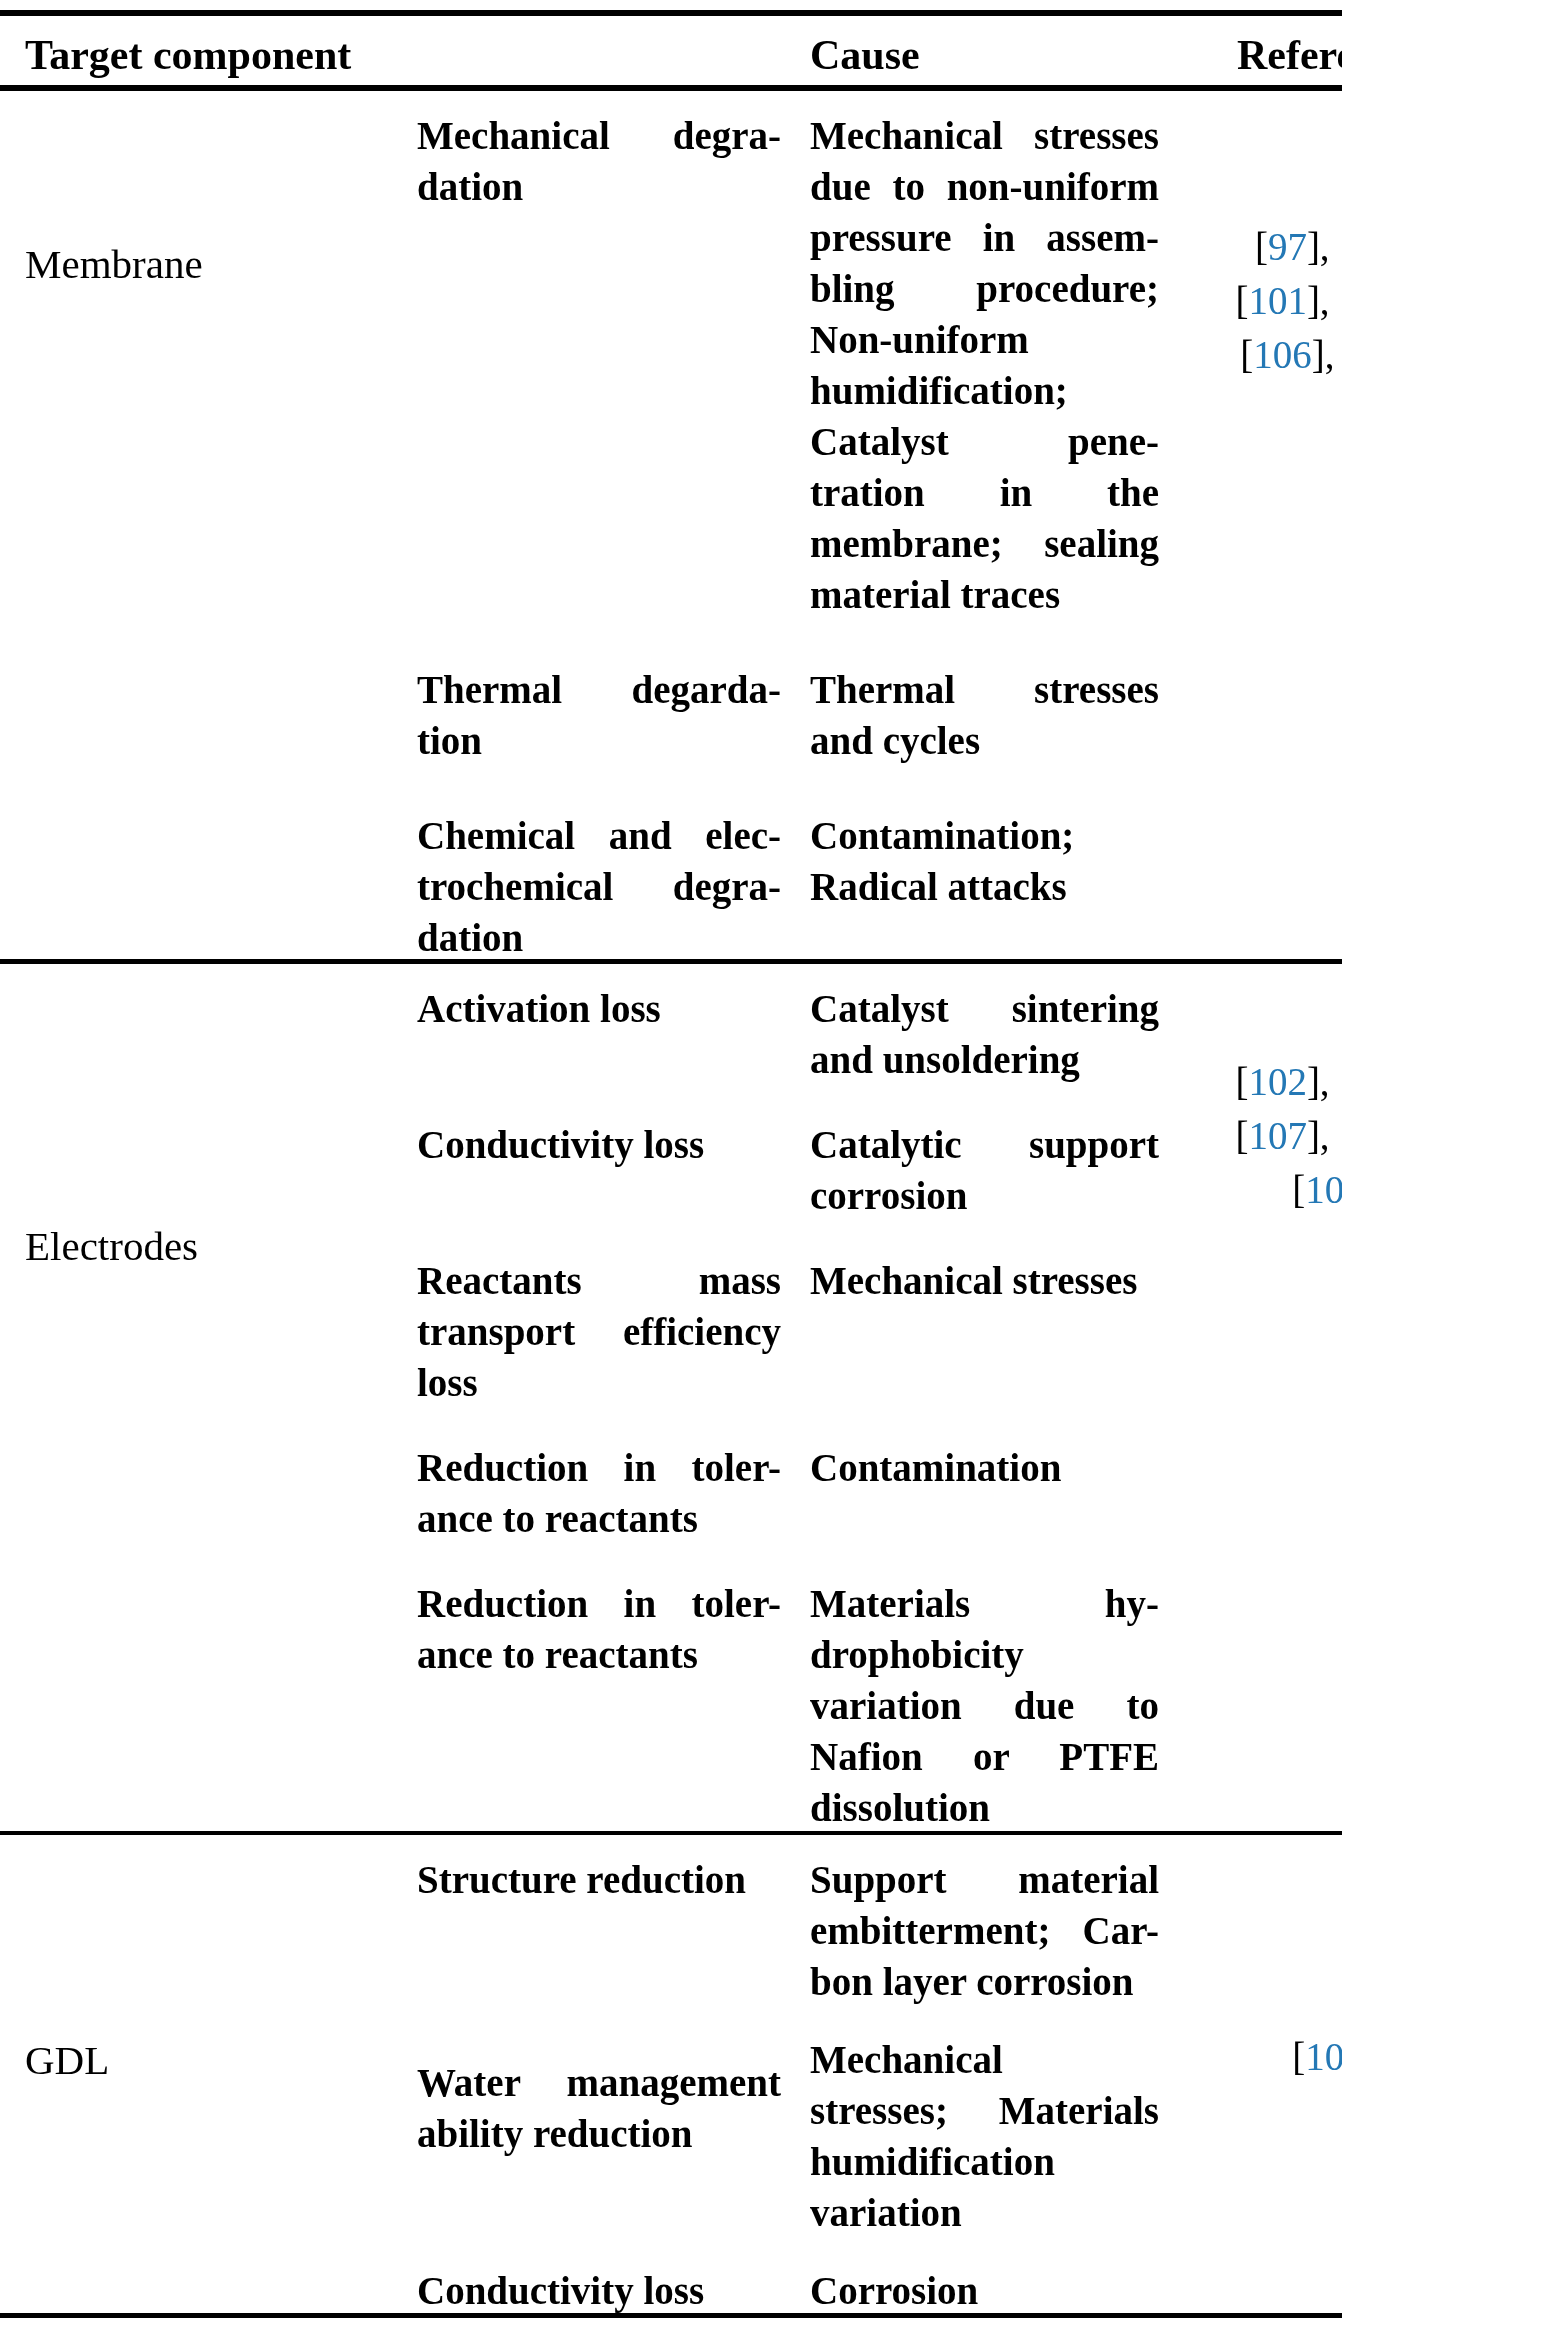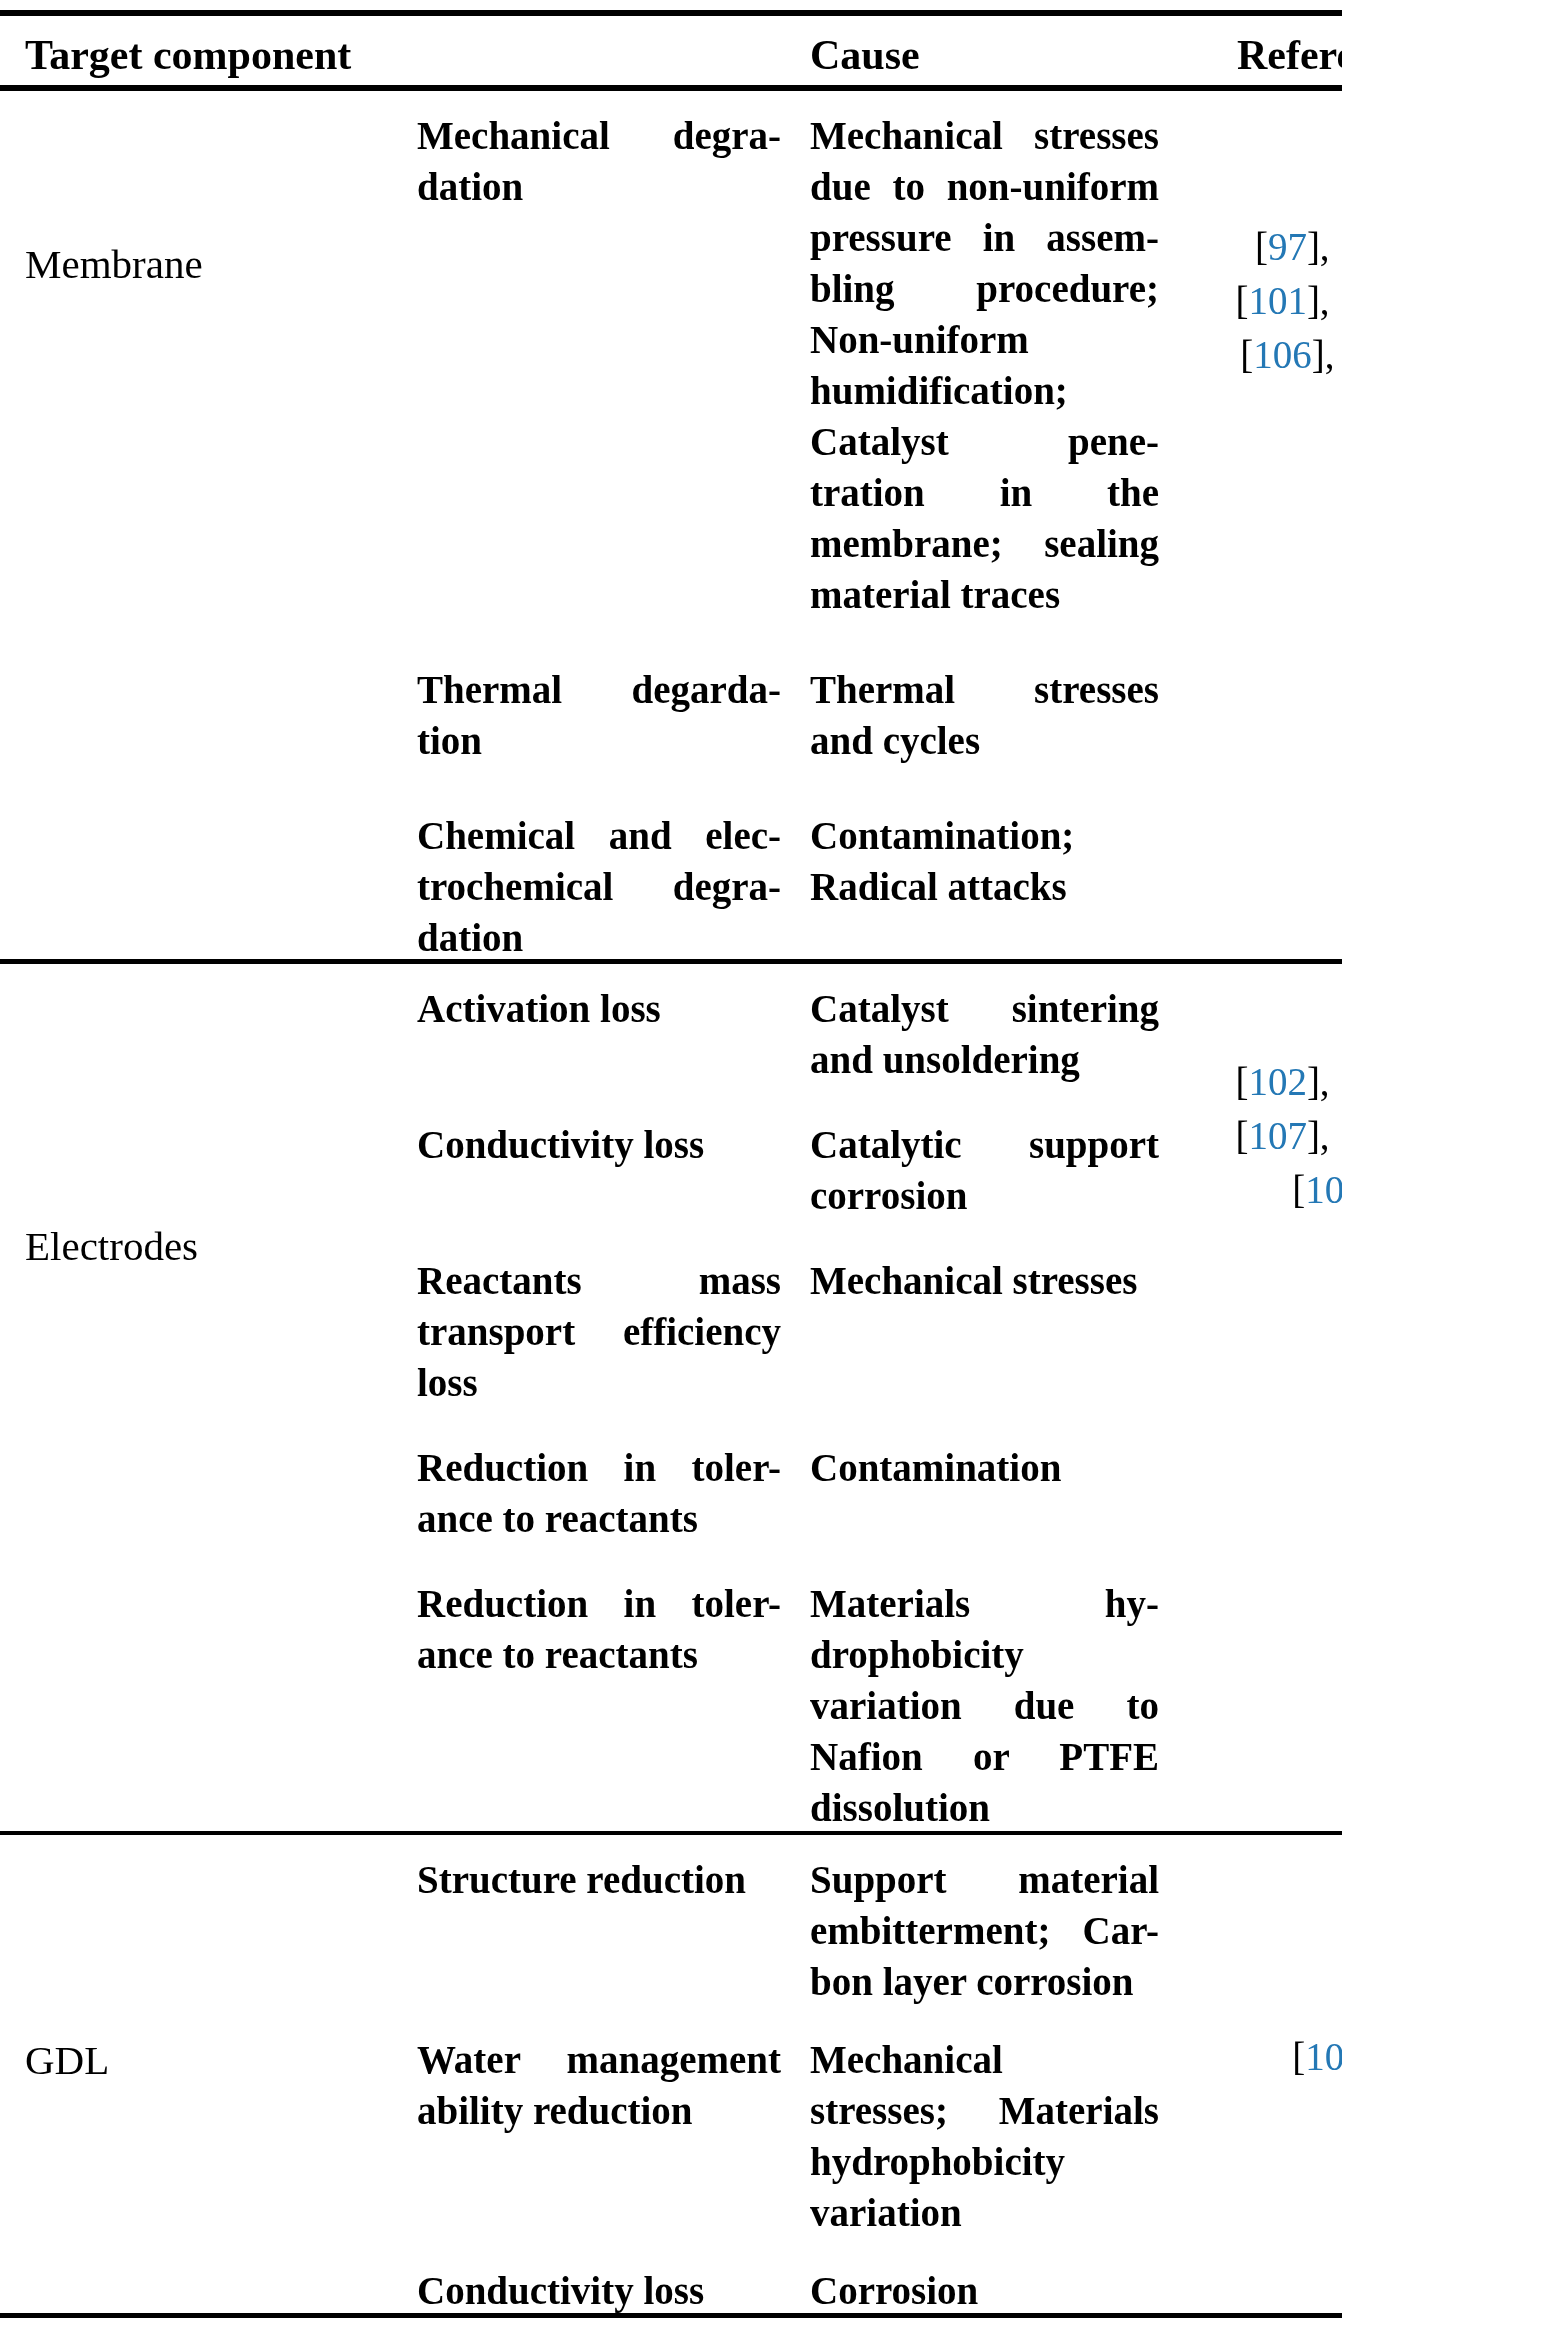--- a/index.html
+++ b/index.html
@@ -203,28 +203,28 @@
         <div class="grid">
           <div class="comp-label" style="grid-row: 1 / span 3;">GDL</div>
           <div class="cell desc-cell" style="grid-row: 1;">
             <div class="tline">Structure reduction</div>
           </div>
           <div class="cell cause-cell" style="grid-row: 1;">
             <div class="tline just">Support material</div>
             <div class="tline just">embitterment; Car-</div>
             <div class="tline">bon layer corrosion</div>
           </div>
-          <div class="cell desc-cell" style="grid-row: 2;">
+          <div class="cell desc-cell" style="grid-row: 2; margin-top: 23px;">
             <div class="tline just">Water management</div>
             <div class="tline">ability reduction</div>
           </div>
           <div class="cell cause-cell" style="grid-row: 2;">
             <div class="tline just">Mechanical</div>
             <div class="tline just">stresses; Materials</div>
-            <div class="tline just">hydrophobicity</div>
+            <div class="tline just">humidification</div>
             <div class="tline">variation</div>
           </div>
           <div class="cell desc-cell" style="grid-row: 3;">
             <div class="tline">Conductivity loss</div>
           </div>
           <div class="cell cause-cell" style="grid-row: 3;">
             <div class="tline">Corrosion</div>
           </div>
           <div class="refs-cell" style="grid-row: 1 / span 3;">
             <div>[<span class="cite">103</span>]</div>

